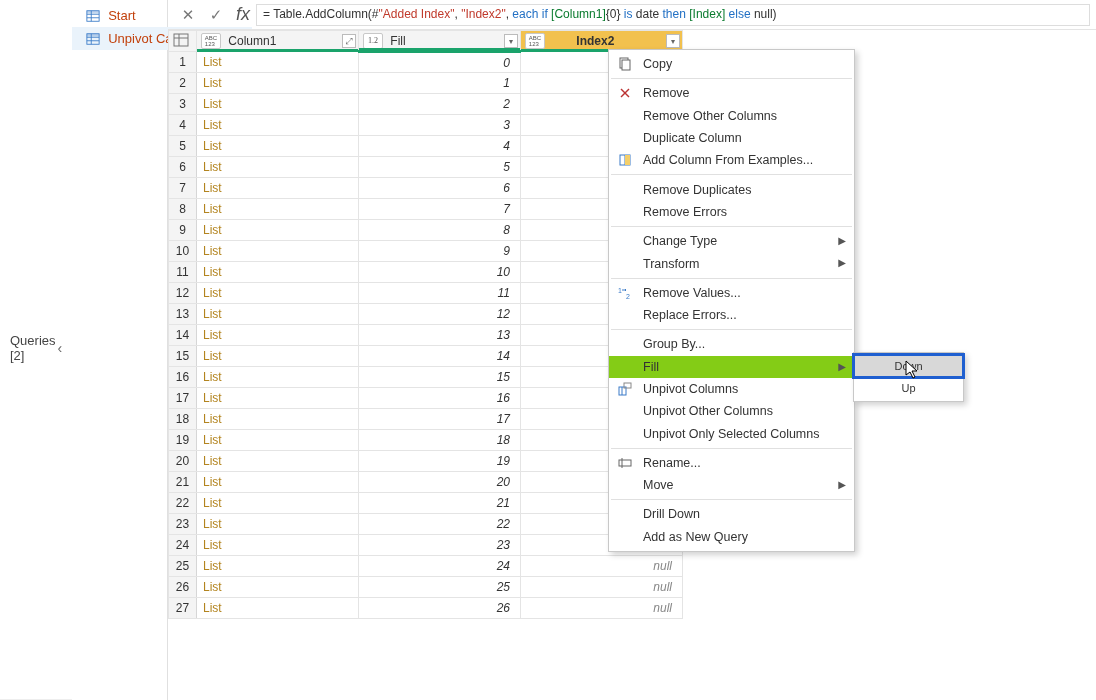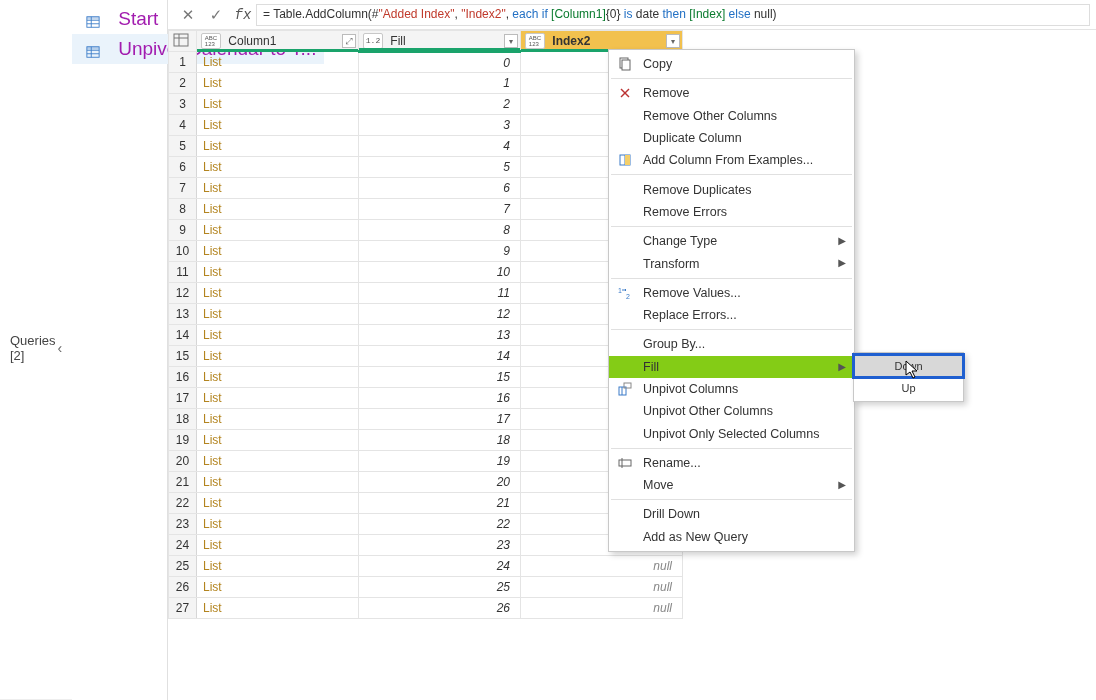--- a/index.html
+++ b/index.html
@@ -5,33 +5,33 @@
 * { margin: 0; padding: 0; box-sizing: border-box; font-family: "Segoe UI", Tahoma, sans-serif; }
 body { background: #fff; font-size: 12px; color: #333; width: 1096px; height: 700px; overflow: hidden; position: relative; }
 
 .container { display: flex; height: 100%; }
 
 
 .sidebar { width: 168px; border-right: 1px solid #e0e0e0; background: #fff; display: flex; flex-direction: row; }
 .sidebar-header { display: flex; align-items: center; justify-content: space-between; padding: 5px 8px 8px 10px; border-bottom: 1px solid #eee; font-size: 13px; color: #444; }
 .collapse-icon { color: #666; cursor: pointer; font-size: 14px; padding: 2px; }
 .query-list { padding: 4px 0; }
-.query-item { display: flex; align-items: center; gap: 18px; padding: 4px 8px 4px 14px; cursor: pointer; color: #a21caf; font-size: 19px; white-space: nowrap; overflow: hidden; text-overflow: ellipsis; }
+.query-item { display: flex; align-items: center; gap: 8px; padding: 4px 8px 4px 14px; cursor: pointer; color: #c2410c; font-size: 13px; white-space: nowrap; overflow: hidden; text-overflow: ellipsis; }
 .query-item.selected { background: #eaf3fb; }
 .tbl-icon { width:14px; height:14px; display:inline-block; flex-shrink:0; }
 .tbl-icon svg { width:14px; height:14px; }
 
 
 .main { flex: 1; display: flex; flex-direction: column; }
 
 
 .formula-bar { display: flex; align-items: center; height: 30px; border-bottom: 1px solid #e4e4e4; gap: 0; padding: 2px 6px; }
 .fb-btn { width: 28px; height: 24px; display:flex; align-items:center; justify-content:center; color:#777; font-size: 15px; cursor:pointer; }
 .fb-btn.check { color:#777; }
-.fb-fx { font-style: italic; font-family: Liberation Mono, monospace; font-size: 14px; color:#555; width:26px; text-align:center; }
+.fb-fx { font-style: italic; font-family: Liberation Sans, sans-serif; font-size: 18px; color:#555; width:26px; text-align:center; }
 .formula-input { flex: 1; border: 1px solid #ddd; height: 22px; padding: 2px 6px; font-family: Consolas, monospace; font-size: 12px; color:#333; white-space: nowrap; overflow:hidden; }
 .formula-input .kw-str { color: #c0392b; }
 .formula-input .kw-key { color: #2270c4; }
 .formula-input .kw-id { color: #0a7b2e; }
 
 
 .grid-wrap { position: relative; flex:1; overflow:hidden; }
 .grid { border-collapse: collapse; table-layout: fixed; }
 .grid th, .grid td { border: 1px solid #e4e4e4; height: 21px; font-size: 12px; }
 .grid th { background: #f4f4f4; font-weight: normal; text-align: left; padding: 0 4px; position: relative; }
@@ -40,21 +40,21 @@
 td.rownum { width:28px; text-align:center; background:#f4f4f4; color:#333; border-right:1px solid #d6d6d6; }
 
 th.col-head { position: relative; }
 .col-quality { position:absolute; bottom:-1px; left:0; right:0; height:3px; background:#1aa36b; }
 th.col1 { width: 162px; }
 th.col2 { width: 162px; border-bottom: 3px solid #1aa36b; }
 th.col3 { width: 162px; background:#f2c14e; color:#000; }
 th.col3 .col-quality { background:#1aa36b; }
 
 .type-badge { display:inline-flex; align-items:center; justify-content:center; width:20px; height:16px; border:1px solid #c8c8c8; border-radius:2px; background:#fff; font-size:8px; color:#555; margin-right:4px; vertical-align:middle; line-height:1; }
-.type-badge.num { font-family: Liberation Mono, monospace; }
+.type-badge.num { font-family: Liberation Serif, serif; }
 .col-text { vertical-align:middle; color:#333; }
 .hdr-drop { position:absolute; right:2px; top:3px; width:14px; height:14px; border:1px solid #bbb; background:#fff; display:flex; align-items:center; justify-content:center; font-size:8px; color:#666; cursor:pointer; }
 .hdr-expand { position:absolute; right:2px; top:3px; width:14px; height:14px; border:1px solid #bbb; background:#fff; display:flex; align-items:center; justify-content:center; font-size:9px; color:#666; cursor:pointer; }
 
 td.cell-link { color:#b3841f; padding-left:6px; cursor:pointer; }
 td.cell-num { text-align:right; padding-right:10px; font-style: italic; color:#333; }
 td.cell-null { text-align:right; padding-right:10px; font-style: italic; color:#888; }
 
 th .corner-icon { width:16px; height:16px; display:inline-block; }
 th.rownum-head .corner-icon svg { width:16px; height:16px; }
@@ -140,21 +140,21 @@
               <div class="col-quality"></div>
             </th>
             <th class="col-head col2">
               <span class="type-badge num">1.2</span>
               <span class="col-text">Fill</span>
               <span class="hdr-drop">▾</span>
               <div class="col-quality"></div>
             </th>
             <th class="col-head col3">
               <span class="type-badge" style="font-size:6px; line-height:6px;">ABC<br>123</span>
-              <span class="col-text" style="font-weight:600;">Index2</span>
+              <span class="col-text" style="font-weight:600;margin-left:24px;">Index2</span>
               <span class="hdr-drop">▾</span>
               <div class="col-quality"></div>
             </th>
           </tr>
         </thead>
         <tbody id="grid-body">
             <tr>
               <td class="rownum">1</td>
               <td class="cell-link">List</td>
               <td class="cell-num">0</td>

